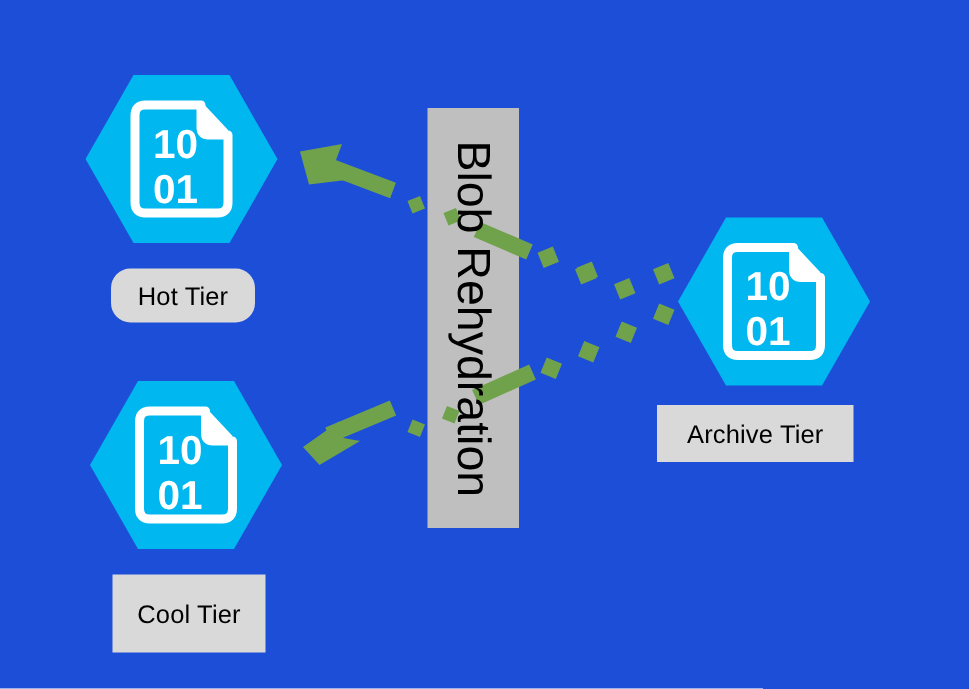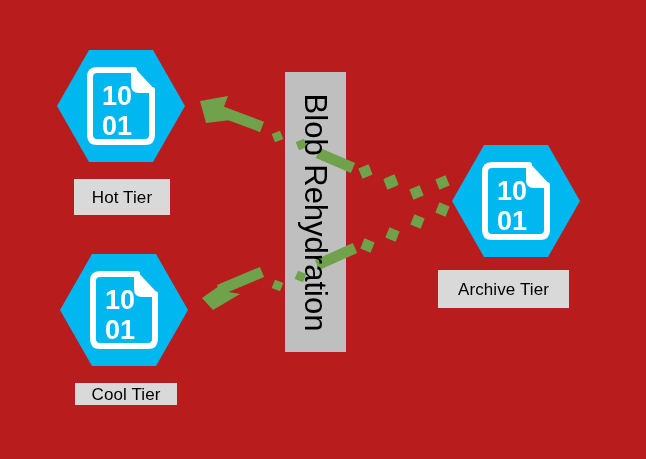--- a/index.html
+++ b/index.html
@@ -8,21 +8,21 @@
     padding: 0;
     background: #ffffff;
   }
   body {
     font-family: "Liberation Sans", sans-serif;
   }
   #diagram-canvas {
     position: relative;
     width: 646px;
     height: 459px;
-    background: #b91c1c;
+    background: #1d4ed8;
     overflow: hidden;
   }
   #diagram-svg {
     position: absolute;
     left: 0;
     top: 0;
     width: 646px;
     height: 459px;
     display: block;
   }
@@ -32,22 +32,22 @@
     color: #000000;
     font-family: "Liberation Sans", sans-serif;
     font-size: 17px;
     line-height: 1;
     display: flex;
     align-items: center;
     justify-content: center;
     white-space: nowrap;
     letter-spacing: 0.1px;
   }
-  #label-hot   { left: 74px;  top: 179px; width: 96px;  height: 36px; }
-  #label-cool  { left: 75px;  top: 383px; width: 102px; height: 22px; }
+  #label-hot   { left: 74px;  top: 179px; width: 96px;  height: 36px; border-radius: 13px; }
+  #label-cool  { left: 75px;  top: 383px; width: 102px; height: 52px; }
   #label-arch  { left: 438px; top: 270px; width: 131px; height: 38px; text-align: center; }
 
   #band-text {
     position: absolute;
     left: 285px;
     top: 72px;
     width: 61px;
     height: 280px;
     display: flex;
     align-items: center;

